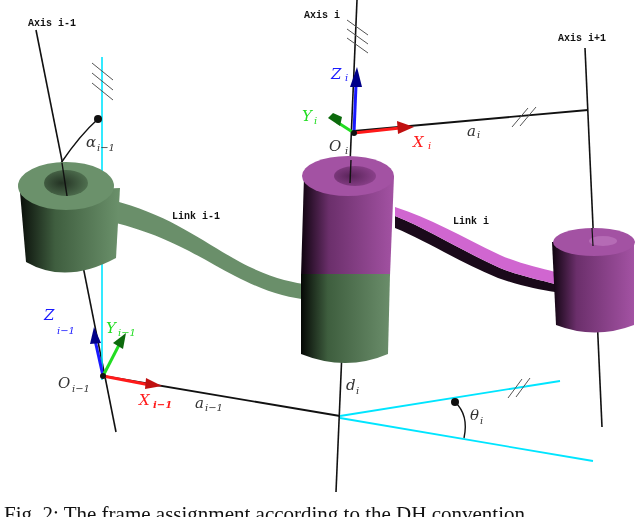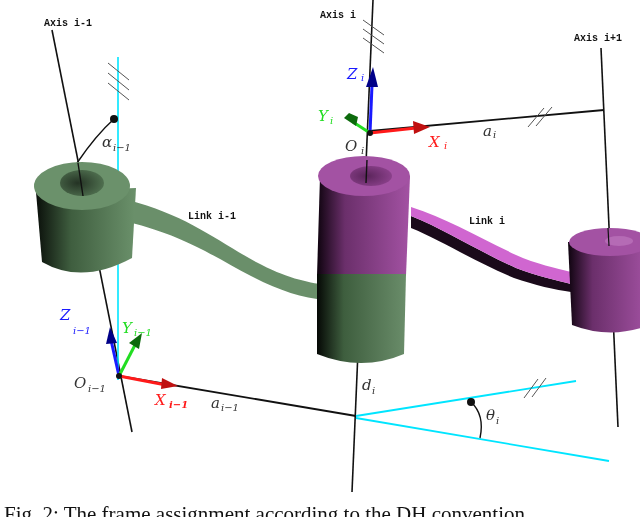--- a/index.html
+++ b/index.html
@@ -1,17 +1,17 @@
 <!DOCTYPE html>
 <html><head>
   <meta charset="utf-8">
   <style>
     html, body { margin: 0; padding: 0; background: #ffffff; }
     body { width: 640px; height: 517px; overflow: hidden; position: relative; }
-    #figure { position: absolute; left: 16px; top: 0; width: 618px; height: 517px; }
+    #figure { position: absolute; left: 0; top: 0; width: 618px; height: 517px; }
     svg text { font-family: "DejaVu Serif", serif; }
     .axis-title { font-family: "Liberation Mono", monospace; font-size: 10px; font-weight: bold; fill: #111; }
     .link-label { font-family: "Liberation Mono", monospace; font-size: 10px; font-weight: bold; fill: #111; }
     .math { font-family: "DejaVu Serif", serif; font-style: italic; font-size: 15px; }
     .sub { font-family: "DejaVu Serif", serif; font-style: italic; font-size: 10px; }
     #caption {
       position: absolute; left: 4px; top: 500px; width: 640px; height: 17px; overflow: hidden;
       font-family: "Liberation Serif", serif; font-size: 21px; color: #111; white-space: nowrap;
       line-height: 28px;
     }

